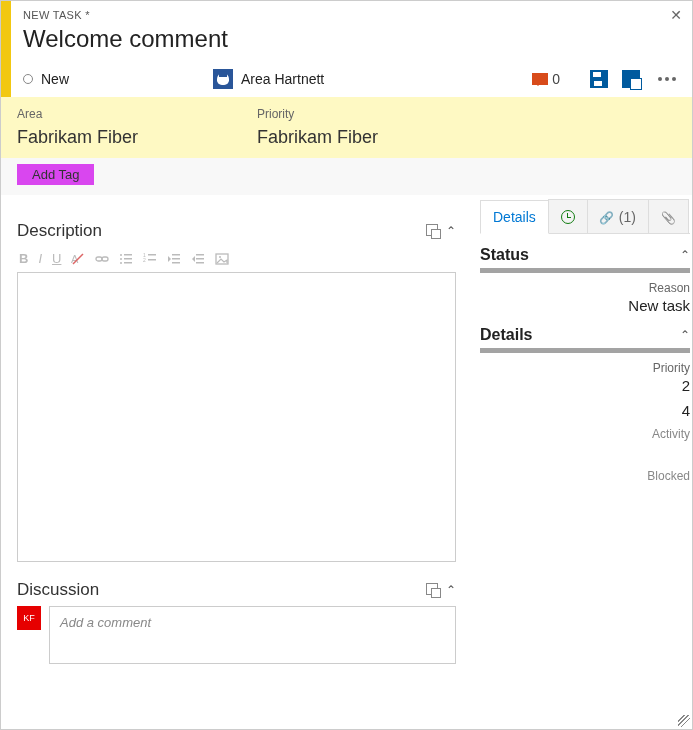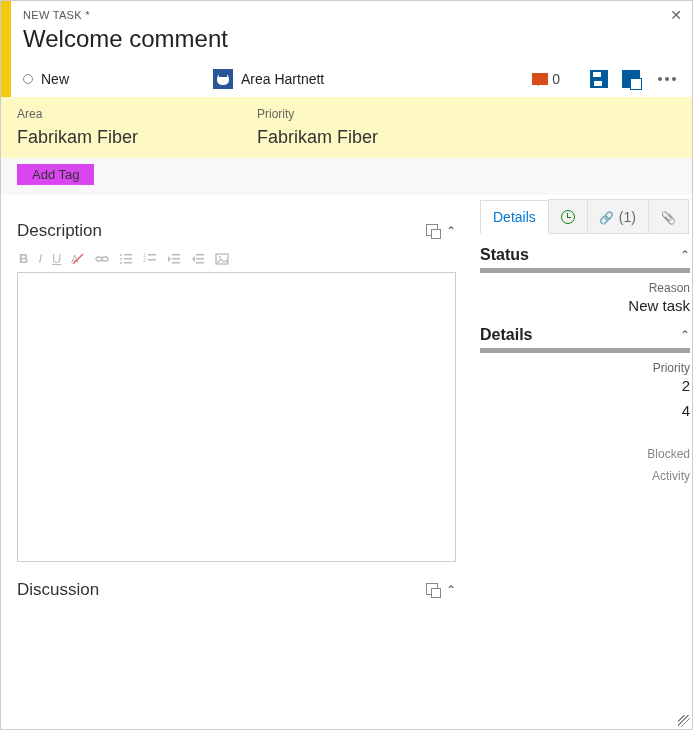--- a/index.html
+++ b/index.html
@@ -192,20 +192,24 @@
       <div class="editor"></div>
 
       <div class="discussion">
         <div class="sec-head">
           <h3>Discussion</h3>
           <div class="sec-tools">
             <span class="fullscreen-ic"></span>
             <span class="chev">⌃</span>
           </div>
         </div>
+        <div class="disc-body">
+          <div class="disc-avatar">KF</div>
+          <div class="disc-input">Add a comment</div>
+        </div>
       </div>
     </div>
 
     <div class="right-col">
       <div class="tabs">
         <div class="tab active">
             <span>Details</span>
           </div>
         <div class="tab">
             <span class="hist-ic"></span>
@@ -235,24 +239,24 @@
           <h4>Details</h4>
           <span class="chev">⌃</span>
         </div>
         <div class="side-row">
           <label>Priority</label>
           <div class="v">2</div>
         </div>
         <div class="side-row">
           <div class="v">4</div>
         </div>
+        <div class="side-row faded">
+          <label>Activity</label>
+        </div>
         <div class="side-row faded" style="margin-top:28px;">
           <label>Blocked</label>
         </div>
-        <div class="side-row faded">
-          <label>Activity</label>
-        </div>
       </div>
     </div>
   </div>
 
   <div class="resize"></div>
 </div>
 
 </body></html>

